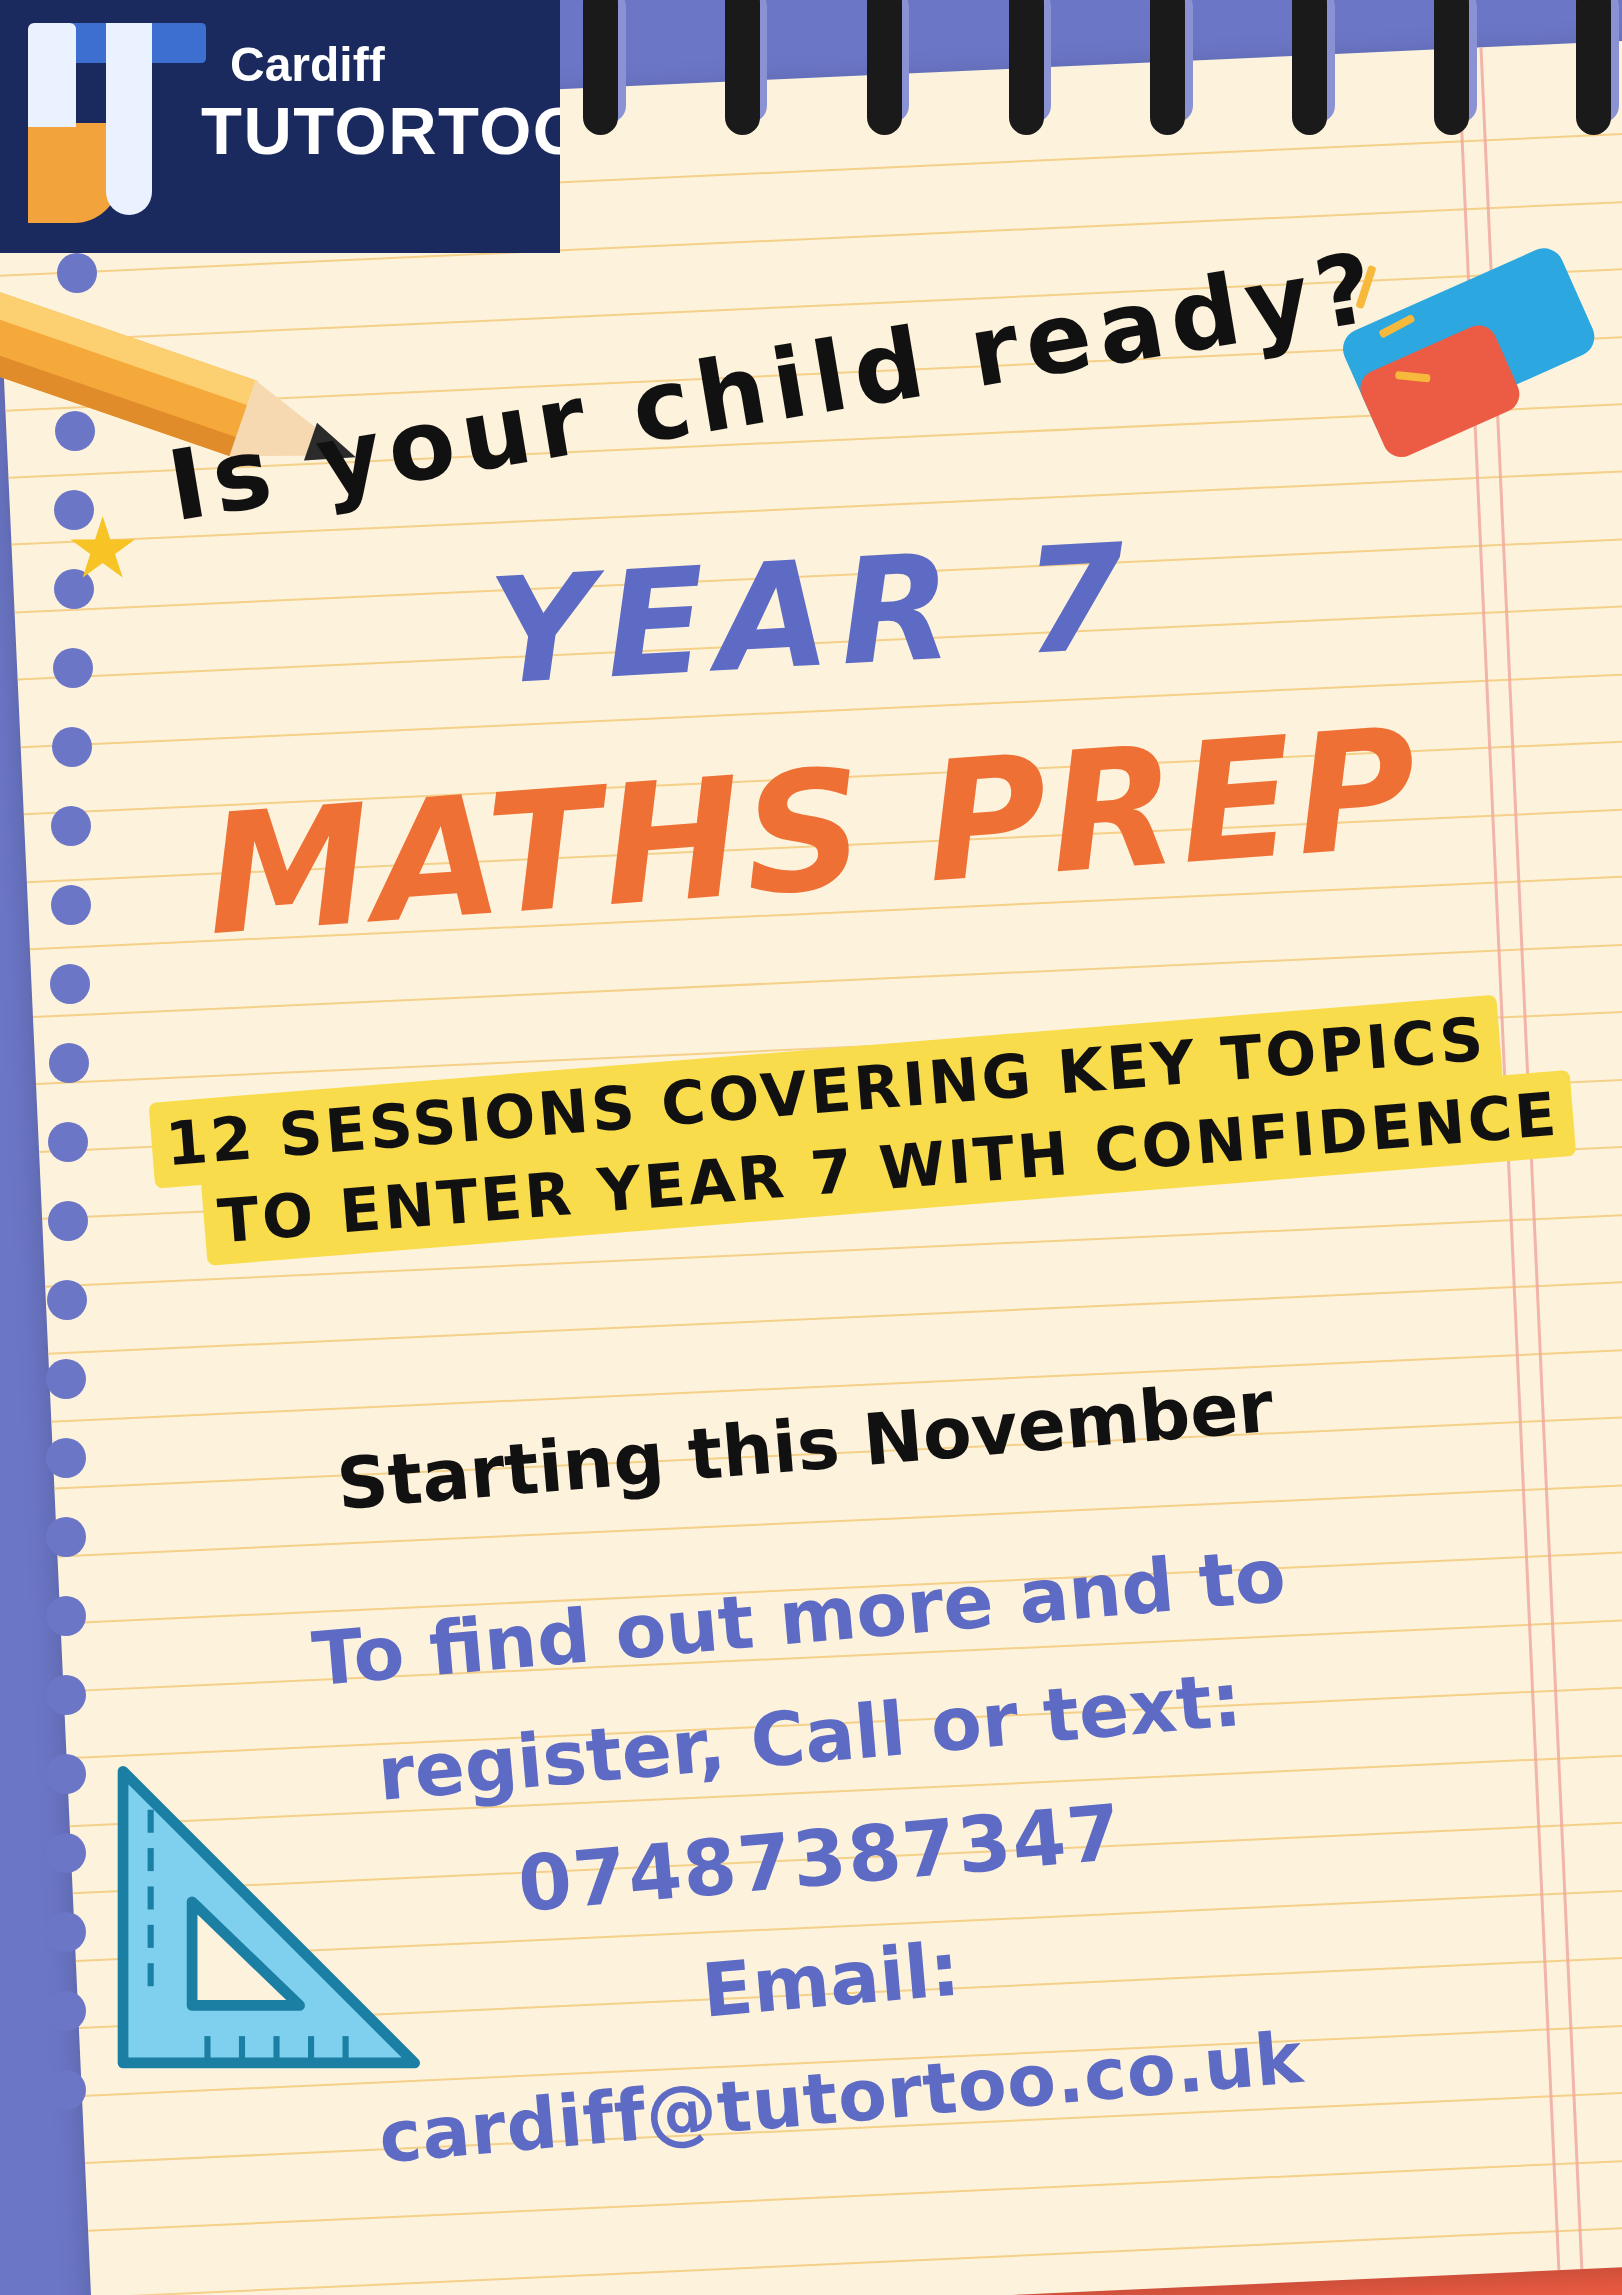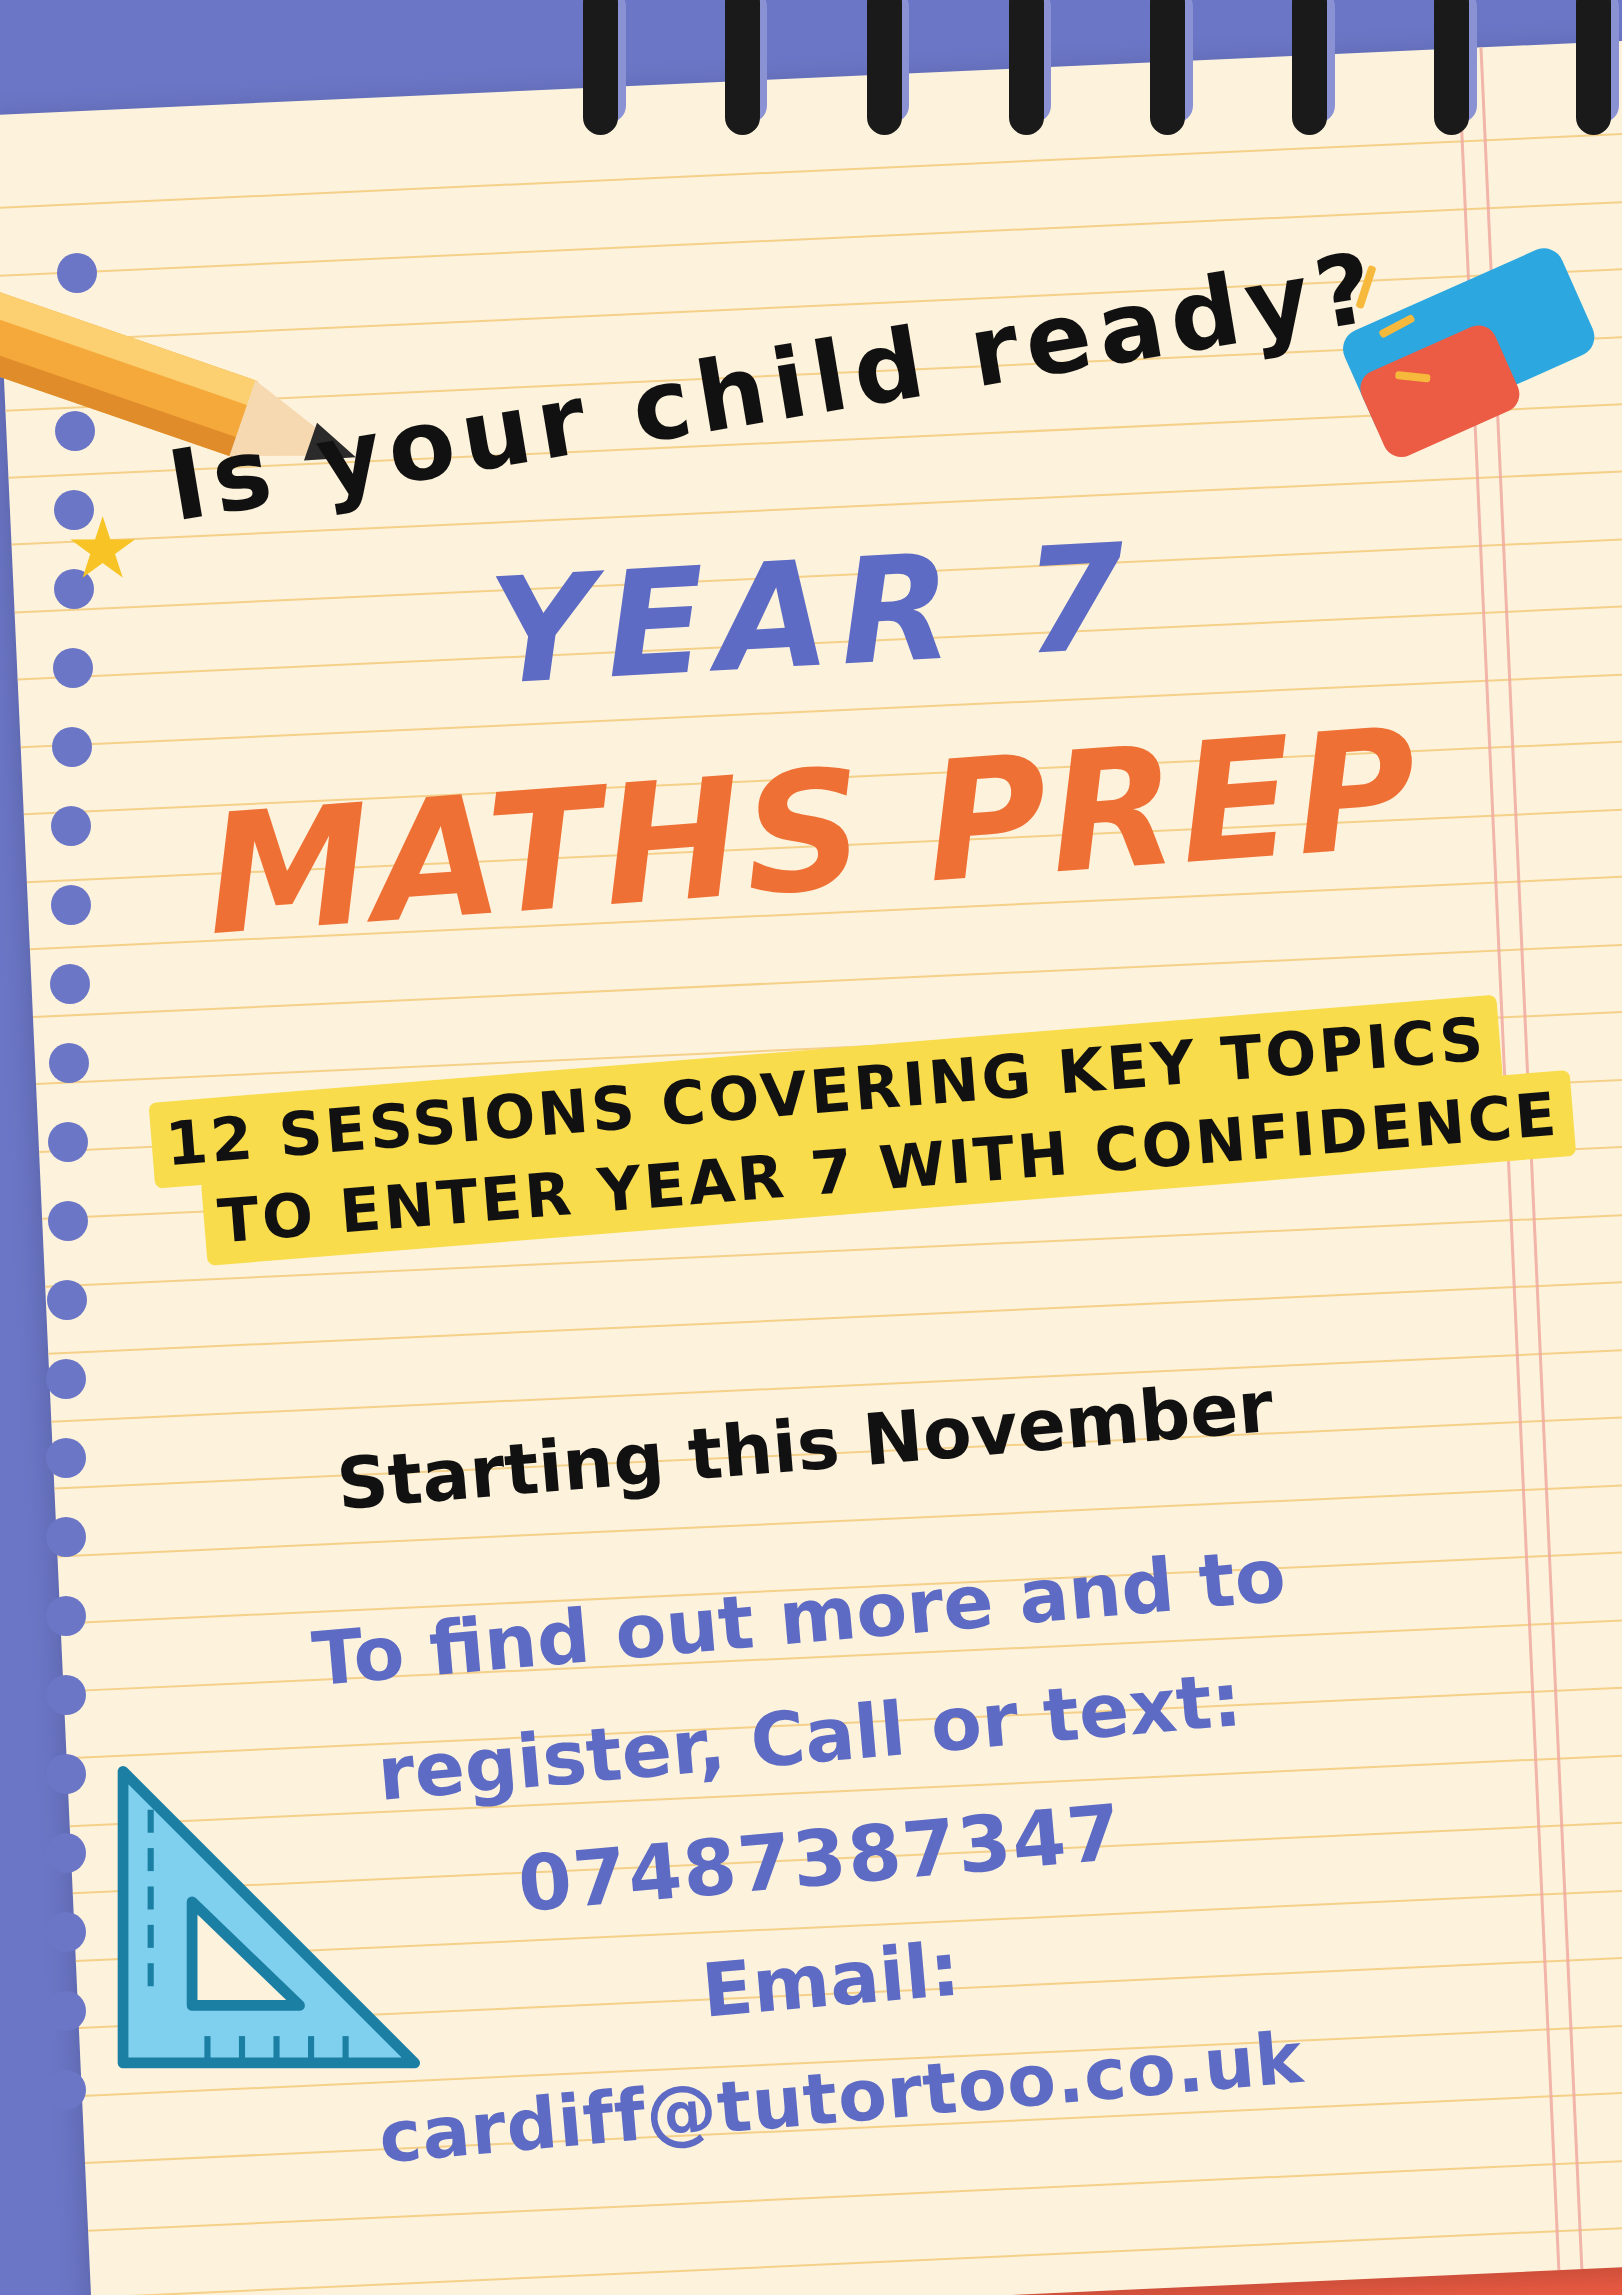--- a/index.html
+++ b/index.html
@@ -540,20 +540,30 @@
         <line x1="96" y1="270" x2="96" y2="300"></line>
         <line x1="170" y1="365" x2="170" y2="395"></line>
         <line x1="215" y1="365" x2="215" y2="395"></line>
         <line x1="260" y1="365" x2="260" y2="395"></line>
         <line x1="305" y1="365" x2="305" y2="395"></line>
         <line x1="350" y1="365" x2="350" y2="395"></line>
       </g>
     </svg>
   </div>
 
+  <div class="logo">
+    <div class="logo-mark">
+      <div class="bar-blue"></div>
+      <div class="bar-orange"></div>
+      <div class="hook"></div>
+      <div class="stem"></div>
+    </div>
+    <div class="logo-cardiff">Cardiff</div>
+    <div class="logo-name">TUTORTOO</div>
+  </div>
 
   <div class="content">
     <div class="headline">Is your child ready?</div>
     <div class="title-year">YEAR 7</div>
     <div class="title-prep">MATHS PREP</div>
 
     <div class="highlight-wrap">
       <div class="hl-line l1">
         <span>12 SESSIONS COVERING KEY TOPICS</span>
       </div>

